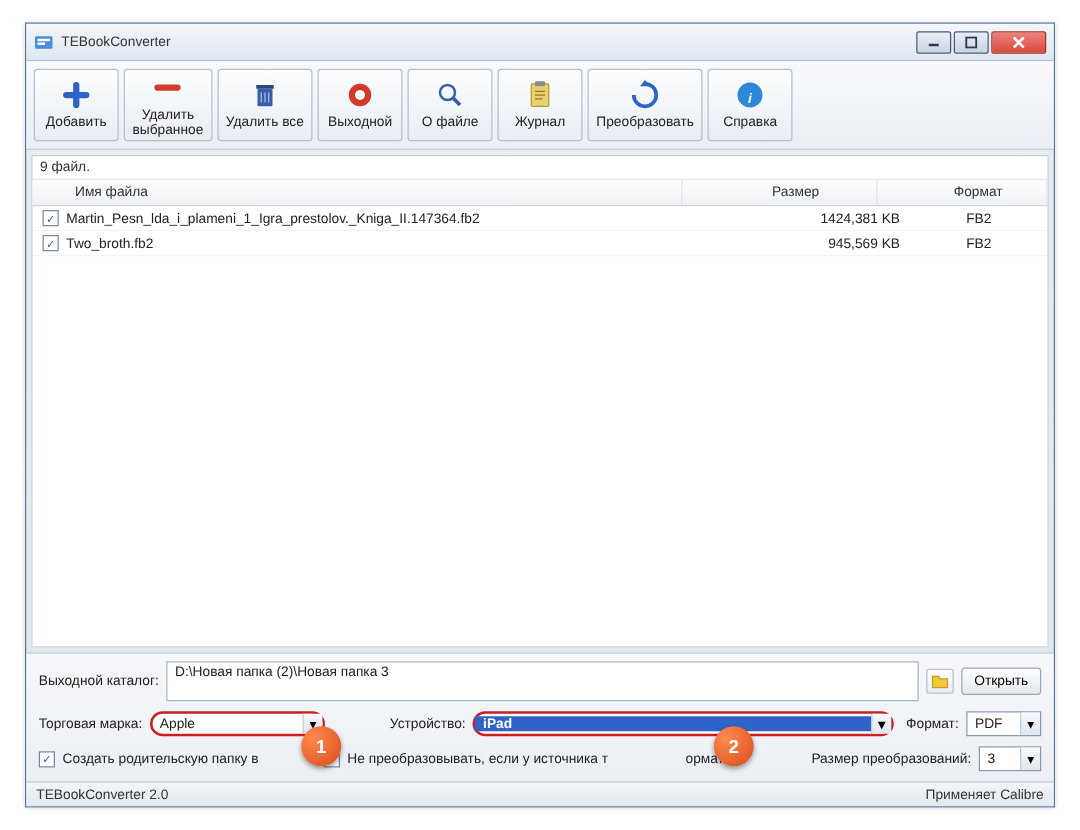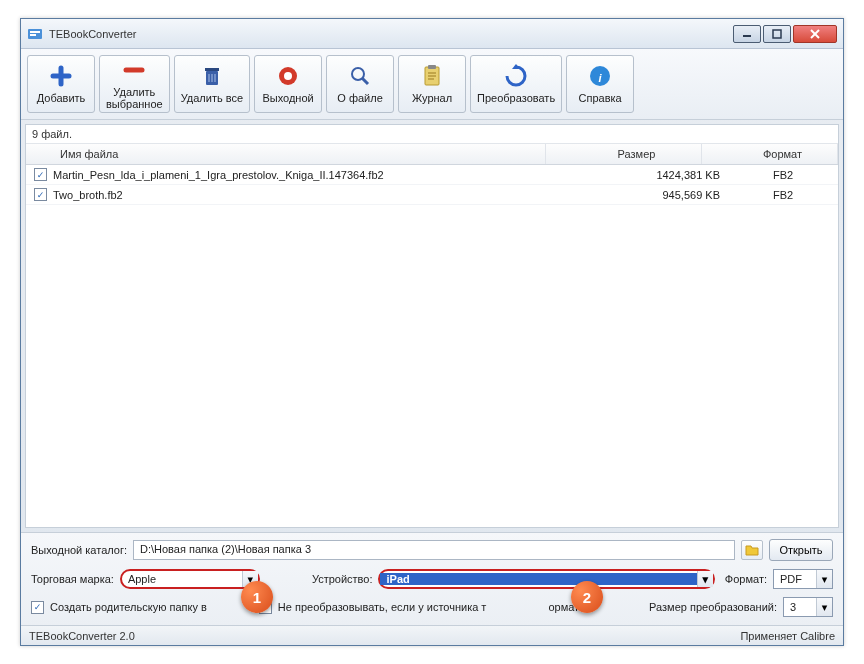--- a/index.html
+++ b/index.html
@@ -27,21 +27,21 @@
 .list-body { flex: 1; overflow: auto; }
 .row { display: flex; align-items: center; border-bottom: 1px solid #f2f4f7; }
 .row .cell { padding: 3px 8px; color: #222; }
 .row .cell.name { flex: 1; display: flex; align-items: center; gap: 6px; }
 .row .cell.size { width: 130px; text-align: right; }
 .row .cell.fmt { width: 110px; text-align: center; }
 .chk { width: 13px; height: 13px; border: 1px solid #7a8aa0; background: #fff; display: inline-flex; align-items: center; justify-content: center; font-size: 9px; color: #2a65b3; }
 .bottom-panel { padding: 6px 10px 8px; border-top: 1px solid #c6cfd9; background: linear-gradient(#f5f7fa,#ebeff4); display: flex; flex-direction: column; gap: 8px; }
 .bp-row { display: flex; align-items: center; gap: 6px; }
 .label { color: #222; white-space: nowrap; }
-.path-field { flex: 1; height: 20px; border: 1px solid #abb6c4; background: #fff; padding: 2px 6px; color: #222; }
+.path-field { flex: 1; height: 32px; border: 1px solid #abb6c4; background: #fff; padding: 2px 6px; color: #222; }
 .folder-btn { width: 22px; height: 20px; border: 1px solid #b6c0cc; border-radius: 2px; background: linear-gradient(#fefefe,#e7edf4); display: flex; align-items: center; justify-content: center; cursor: pointer; }
 .open-btn { width: 64px; height: 22px; border: 1px solid #9aa7b8; border-radius: 3px; background: linear-gradient(#fdfefe,#e3e9f1); cursor: pointer; }
 .combo { height: 20px; border: 1px solid #8a9ab0; background: #fff; display: flex; align-items: center; position: relative; }
 .combo .val { flex: 1; padding: 0 6px; color: #222; }
 .combo .arrow { width: 16px; height: 100%; border-left: 1px solid #c0c9d4; display: flex; align-items: center; justify-content: center; background: linear-gradient(#f6f8fb,#e1e7ef); }
 .combo.highlight { border: 2px solid #c92020; border-radius: 10px; padding: 0; }
 .combo.device { flex: 1; font-weight: bold; }
 .combo.device .val { background: #2e64c7; color: #fff; }
 .annot { position: absolute; width: 32px; height: 32px; border-radius: 50%; background: radial-gradient(circle at 30% 30%, #ff8a50, #d84c1a); color: #fff; font-weight: bold; font-size: 15px; display: flex; align-items: center; justify-content: center; box-shadow: 0 2px 4px rgba(0,0,0,.4); z-index: 50; }
 .statusbar { height: 20px; background: linear-gradient(#f2f5f8,#e2e8ef); border-top: 1px solid #c6cfd9; display: flex; align-items: center; padding: 0 8px; color: #333; }

